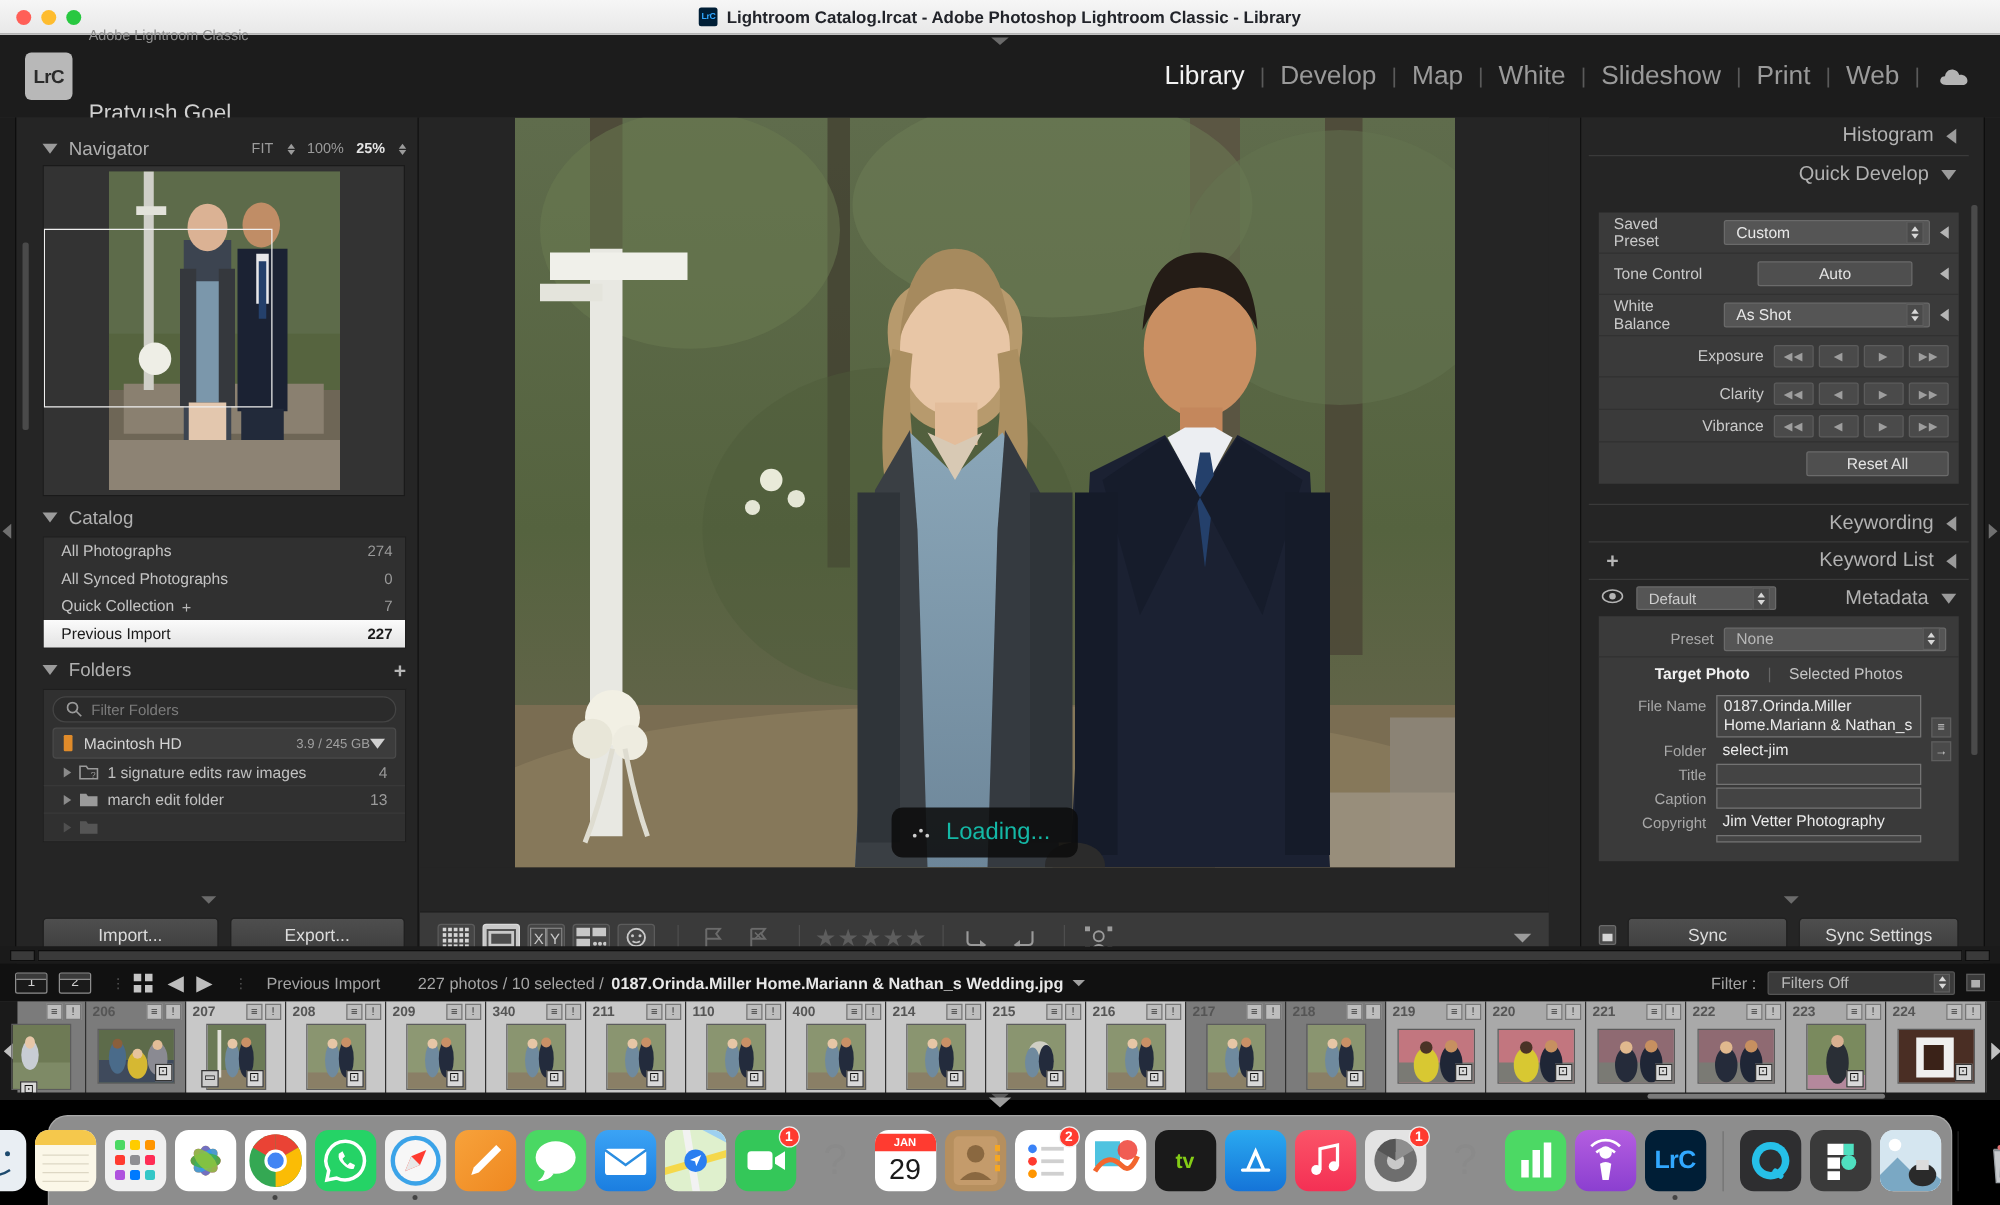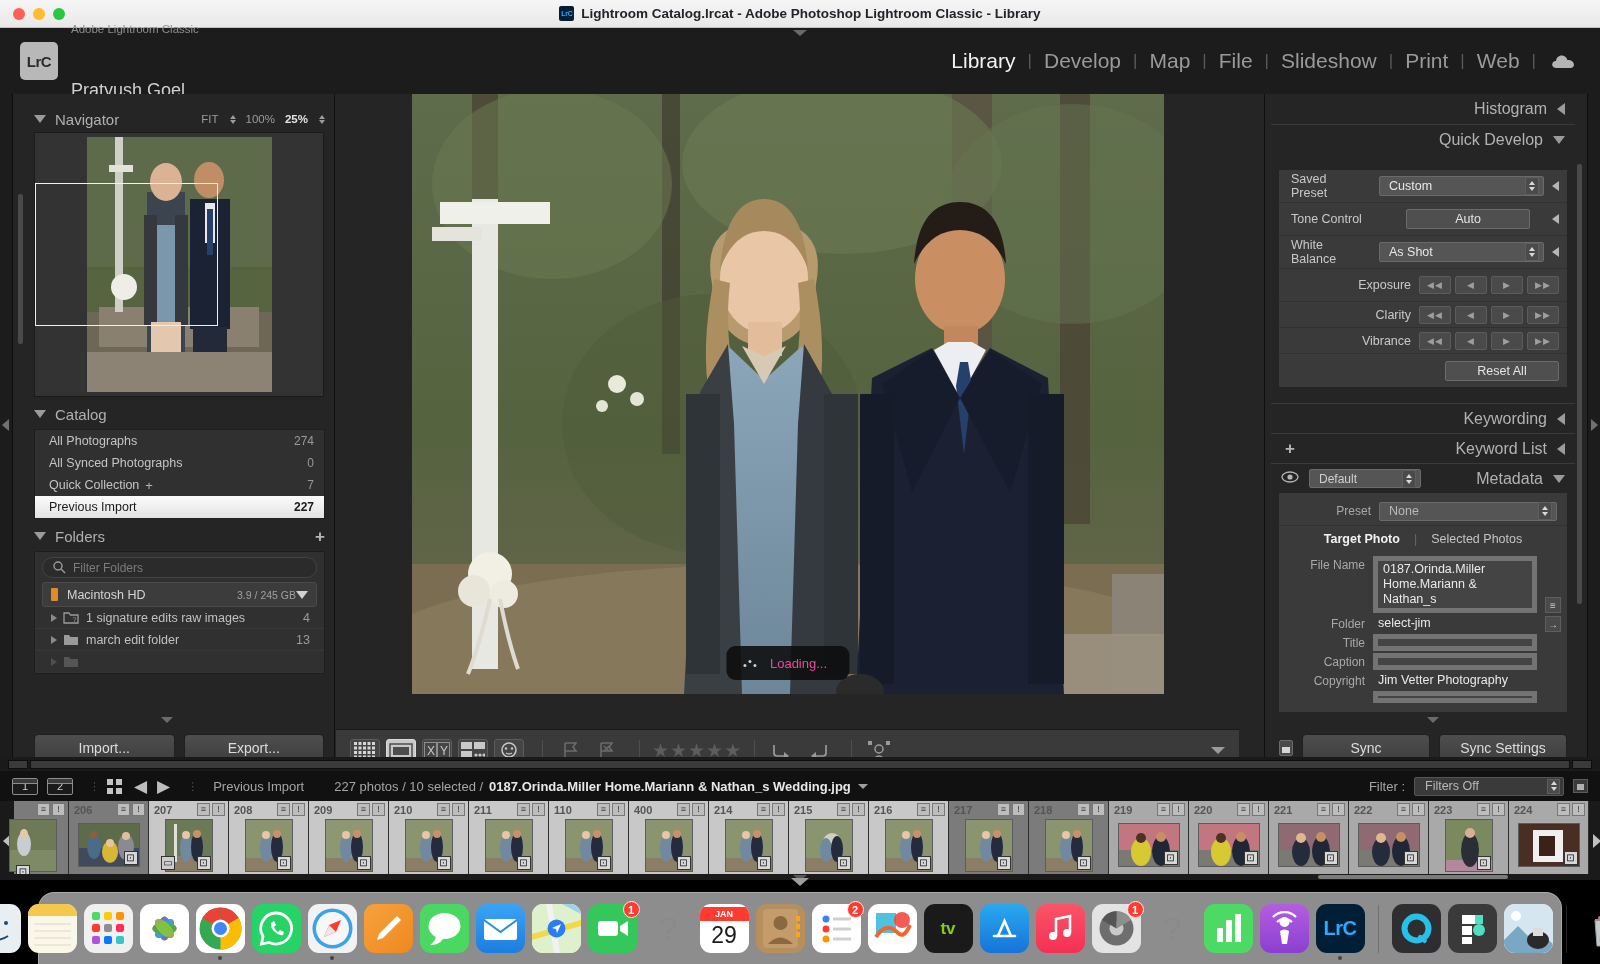--- a/index.html
+++ b/index.html
@@ -205,21 +205,21 @@
     display: flex; align-items: center; justify-content: center;
     background: #252525;
   }
   #main-photo {
     width: 752px; height: 600px; position: relative; overflow: hidden;
   }
   #loading-pill {
     position: absolute; left: 50%; top: 552px; transform: translateX(-50%);
     background: rgba(12,12,12,0.88); border-radius: 9px;
     padding: 9px 22px 9px 16px; display: flex; align-items: center; gap: 12px;
-    color: #ec4899; font-size: 13px;
+    color: #14b8a6; font-size: 19px;
   }
   .spinner {
     width: 16px; height: 16px; position: relative;
   }
   .spinner i {
     position: absolute; width: 3px; height: 3px; border-radius: 50%; background: #cfcfcf;
   }
 
   
   #toolbar {
@@ -326,21 +326,21 @@
     height: 26px; color: #c4c4c4; font-size: 12.5px;
     border-top: 1px solid #313131;
   }
   .meta-tabs .mt.active { color: #f2f2f2; font-weight: bold; }
   .meta-tabs .msep { color: #666; }
   .meta-field { display: flex; align-items: flex-start; min-height: 18px; padding: 1px 6px 1px 10px; gap: 8px; }
   .meta-field .mf-label {
     width: 76px; text-align: right; color: #a8a8a8; font-size: 12px; padding-top: 2px; flex: none;
   }
   .meta-field .mf-value {
-    flex: 1; background: #444; border: 5px solid #737373; min-height: 17px;
+    flex: 1; background: #444; border: 1px solid #737373; min-height: 17px;
     color: #eaeaea; font-size: 12.5px; padding: 1px 5px; line-height: 15px;
   }
   .mf-btn {
     width: 16px; height: 16px; border: 1px solid #5e5e5e; background: #4a4a4a;
     display: flex; align-items: center; justify-content: center; color: #cfcfcf;
     font-size: 10px; flex: none; align-self: flex-end;
   }
   .eye-ico { color: #b5b5b5; font-size: 13px; }
 
   #right-bottom {
@@ -523,21 +523,21 @@
         <div class="id-big">Pratyush Goel</div>
       </div>
     </div>
     <div id="modules">
       <span class="module active">Library</span>
       <span class="mod-sep">|</span>
       <span class="module">Develop</span>
       <span class="mod-sep">|</span>
       <span class="module">Map</span>
       <span class="mod-sep">|</span>
-      <span class="module">File</span>
+      <span class="module">White</span>
       <span class="mod-sep">|</span>
       <span class="module">Slideshow</span>
       <span class="mod-sep">|</span>
       <span class="module">Print</span>
       <span class="mod-sep">|</span>
       <span class="module">Web</span>
       <span class="mod-sep">|</span>
       <span id="cloud-icon">
         <svg width="28" height="18" viewBox="0 0 28 18">
             <path d="M7 16 C3 16 1.5 13.5 2.5 11.2 C3.3 9.4 5 9 6 9.1 C6.3 5.6 9 3.3 12.3 3.6 C15 3.9 16.8 5.8 17.4 8 C20.5 7.4 23.5 9.2 23.9 12 C24.3 14.6 22.3 16 20.2 16 Z" fill="#b4b4b4"></path>
@@ -1175,21 +1175,21 @@
                 <ellipse cx="20" cy="28" rx="6" ry="14" fill="#6f8a9e"></ellipse>
                 <ellipse cx="31" cy="27" rx="6" ry="15" fill="#232b3c"></ellipse>
                 <circle cx="20" cy="15" r="4" fill="#e6c6a6"></circle>
                 <circle cx="31" cy="14" r="4" fill="#c99066"></circle>
               </svg>
             <div class="fs-edit-badge">⊡</div>
           </div>
         </div>
 
         <div class="fs-cell light">
-          <span class="fs-num">210</span>
+          <span class="fs-num">340</span>
           <div class="fs-badges">
               <span class="fs-badge">≡</span>
               <span class="fs-badge">!</span>
             </div>
           <div class="fs-thumb">
             <svg width="48" height="53" viewBox="0 0 48 53">
                 <rect width="48" height="53" fill="#8a9570"></rect>
                 <rect y="38" width="48" height="15" fill="#8a7f66"></rect>
                 <ellipse cx="20" cy="28" rx="6" ry="14" fill="#6f8a9e"></ellipse>
                 <ellipse cx="31" cy="27" rx="6" ry="15" fill="#232b3c"></ellipse>

